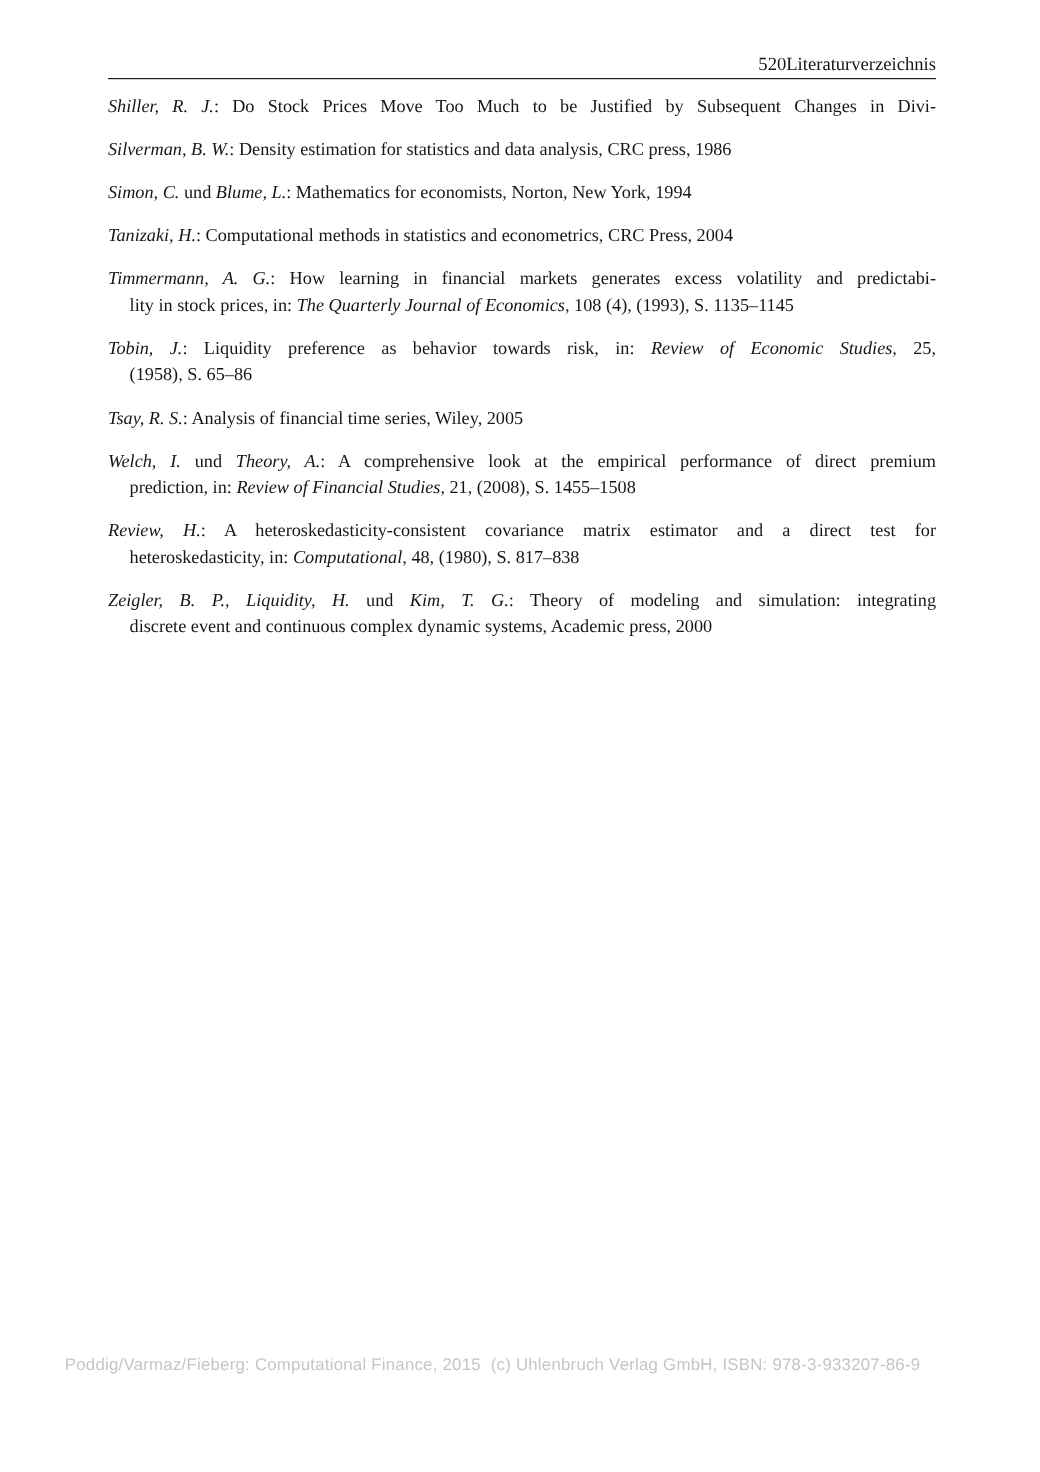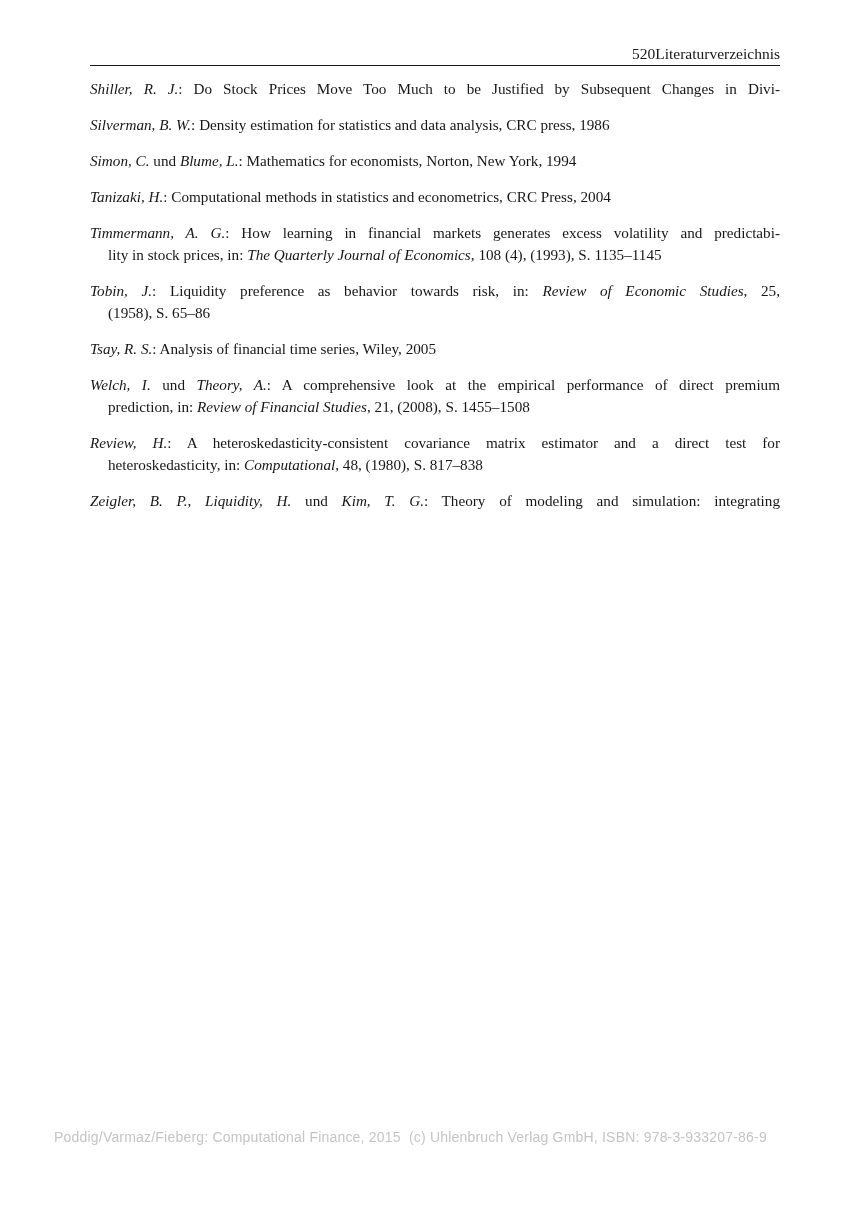--- a/index.html
+++ b/index.html
@@ -110,17 +110,18 @@
         <div class="bib-entry">
           <div class="bib-line j"><i>Welch, I.</i><span> und </span><i>Theory, A.</i><span>: A comprehensive look at the empirical performance of direct premium</span></div>
           <div class="bib-line i"><span>prediction, in: </span><i>Review of Financial Studies</i><span>, 21, (2008), S. 1455–1508</span></div>
         </div>
         <div class="bib-entry">
           <div class="bib-line j"><i>Review, H.</i><span>: A heteroskedasticity-consistent covariance matrix estimator and a direct test for</span></div>
           <div class="bib-line i"><span>heteroskedasticity, in: </span><i>Computational</i><span>, 48, (1980), S. 817–838</span></div>
         </div>
         <div class="bib-entry">
           <div class="bib-line j"><i>Zeigler, B. P.</i><span>, </span><i>Liquidity, H.</i><span> und </span><i>Kim, T. G.</i><span>: Theory of modeling and simulation: integrating</span></div>
+          <div class="bib-line i"><span>discrete event and continuous complex dynamic systems, Academic press, 2000</span></div>
         </div>
       </div>
   </div>
   <div class="footer-watermark">Poddig/Varmaz/Fieberg: Computational Finance, 2015  (c) Uhlenbruch Verlag GmbH, ISBN: 978-3-933207-86-9</div>
 </div>
 
 </body></html>

